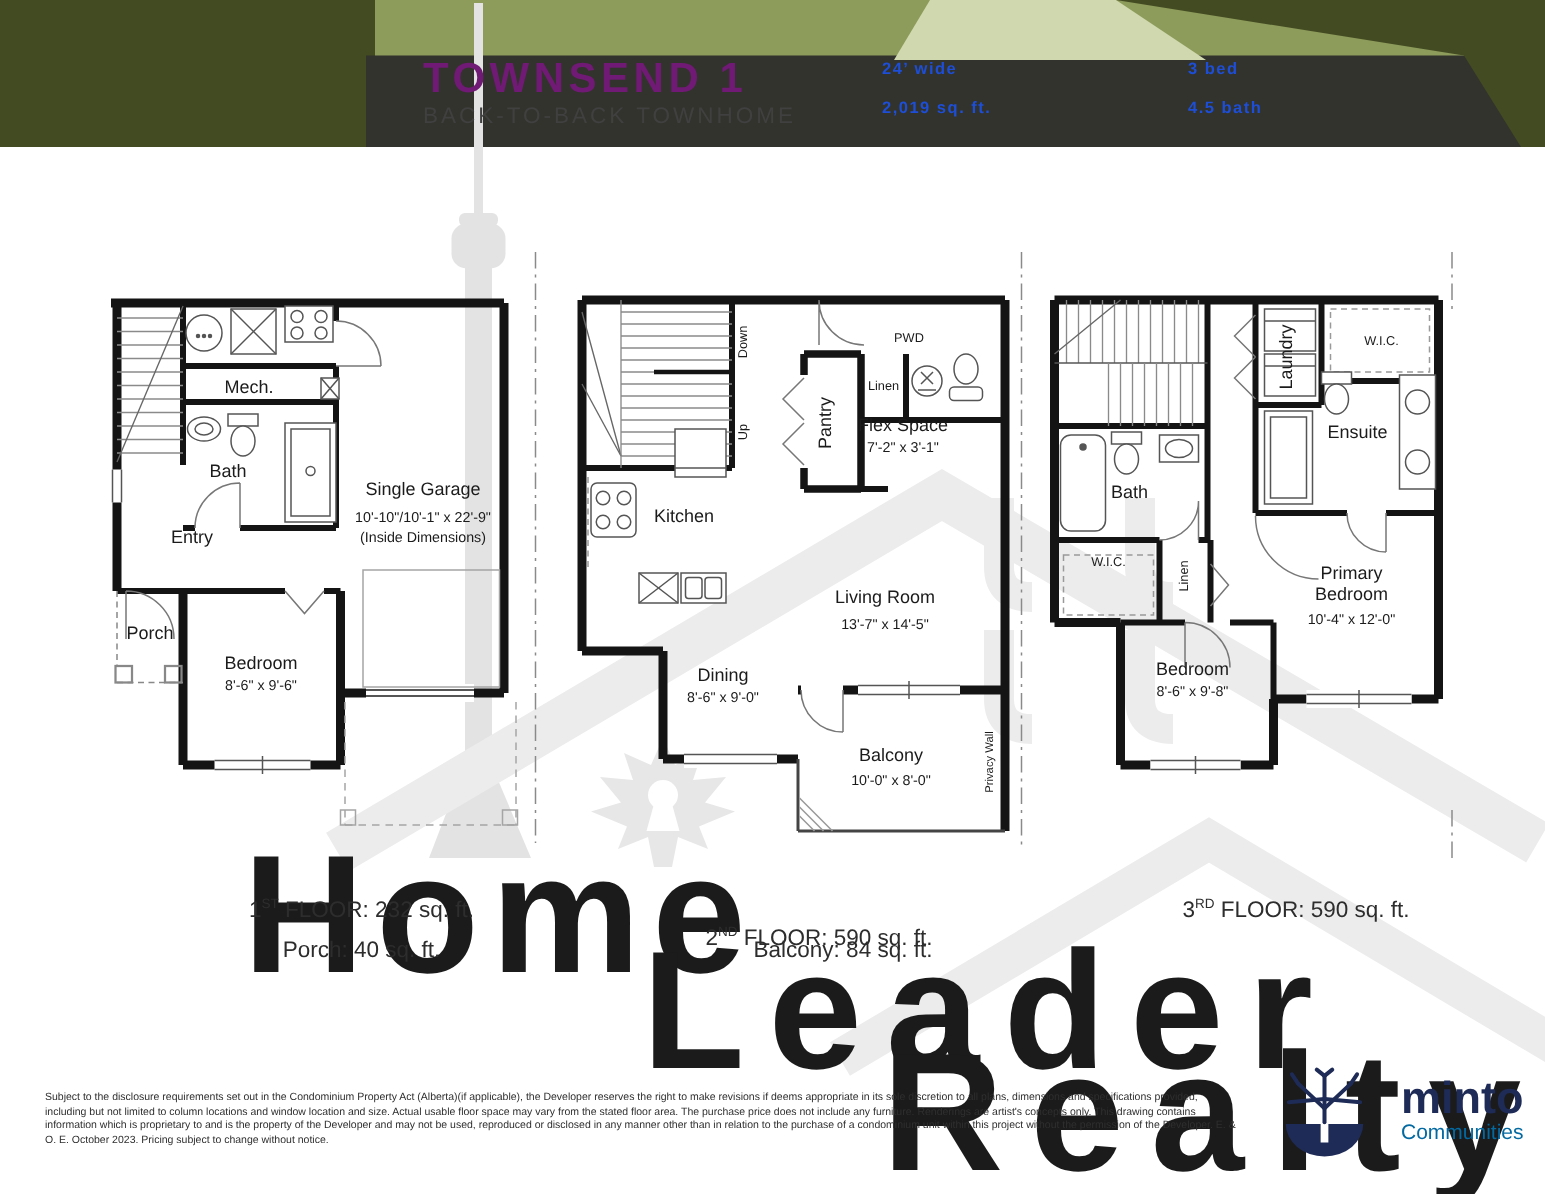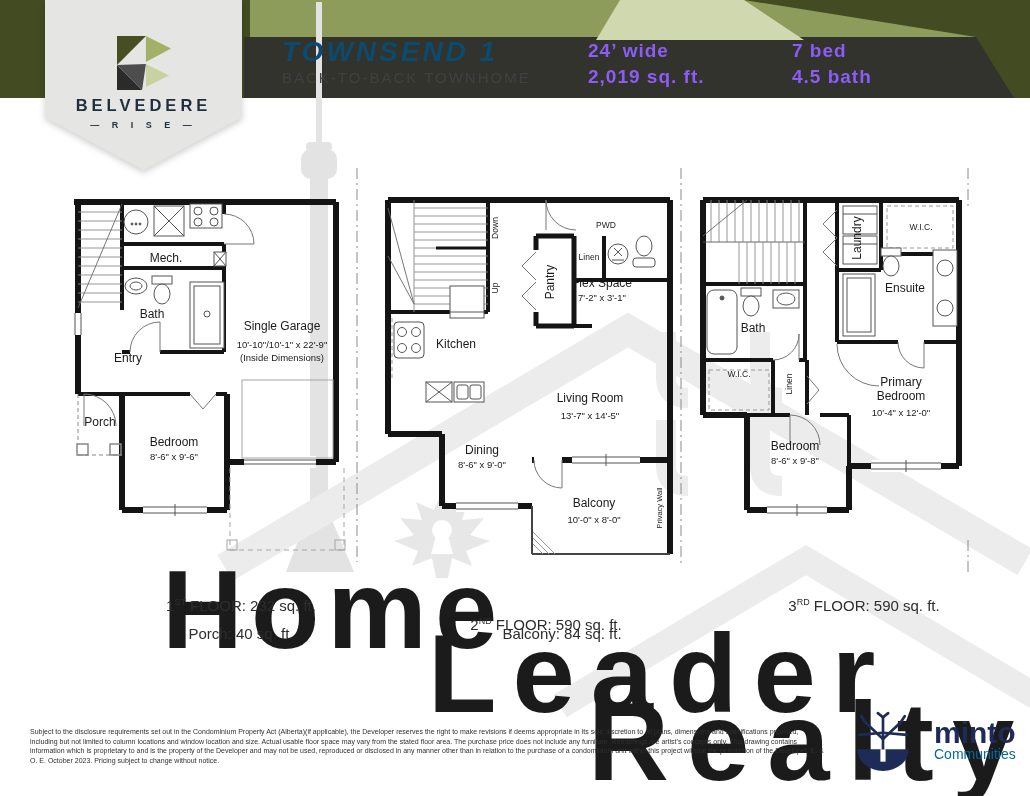--- a/index.html
+++ b/index.html
@@ -1,22 +1,22 @@
 <!DOCTYPE html>
 <html><head>
 <meta charset="utf-8">
 <style>
   html,body{margin:0;padding:0;background:#ffffff;}
   .page{position:relative;width:1030px;height:796px;background:#ffffff;overflow:hidden;
         font-family:"Liberation Sans", sans-serif;}
   .abs{position:absolute;}
   
-  .h-title{left:282px;top:36px;font-size:28px;font-weight:700;letter-spacing:3px;color:#0c4a6e;z-index:4;font-style:italic;}
+  .h-title{left:282px;top:36px;font-size:28px;font-weight:700;letter-spacing:3px;color:#701a75;z-index:4;}
   .h-sub{left:282px;top:69px;font-size:15px;font-weight:500;letter-spacing:2px;color:#404040;z-index:4;}
-  .h-spec{font-size:19px;font-weight:700;letter-spacing:1px;color:#8b5cf6;z-index:4;}
+  .h-spec{font-size:11px;font-weight:700;letter-spacing:1px;color:#1d4ed8;z-index:4;}
   
   .badge-wrap{left:45px;top:0;z-index:6;filter:drop-shadow(0 3px 3px rgba(0,0,0,0.18));}
   .badge{width:197px;height:170px;background:#e5e6e3;
          clip-path:polygon(0 0,100% 0,100% 69%,50% 100%,0 69%);position:relative;}
   .badge .bmark{position:absolute;left:50%;top:36px;transform:translateX(-50%);}
   .badge .bname{position:absolute;left:0;right:0;top:96px;text-align:center;
         font-size:16.5px;font-weight:700;letter-spacing:4px;color:#1f2e3d;}
   .badge .brise{position:absolute;left:0;right:0;top:120px;text-align:center;
         font-size:9px;font-weight:600;letter-spacing:5px;color:#1f2e3d;}
   
@@ -86,36 +86,23 @@
       <line x1="681" y1="168" x2="681" y2="565"></line>
       <line x1="968" y1="168" x2="968" y2="210"></line>
       <line x1="968" y1="540" x2="968" y2="575"></line>
     </g>
   </svg>
 
   <div class="abs h-title">TOWNSEND 1</div>
   <div class="abs h-sub">BACK-TO-BACK TOWNHOME</div>
   <div class="abs h-spec" style="left:588px;top:40px">24’ wide</div>
   <div class="abs h-spec" style="left:588px;top:66px">2,019 sq. ft.</div>
-  <div class="abs h-spec" style="left:792px;top:40px">7 bed</div>
+  <div class="abs h-spec" style="left:792px;top:40px">3 bed</div>
   <div class="abs h-spec" style="left:792px;top:66px">4.5 bath</div>
 
-  <div class="abs badge-wrap">
-    <div class="badge">
-      <svg class="bmark" width="54" height="54" viewBox="0 0 56 56">
-        <polygon points="0,0 30,0 0,30" fill="#474f22"></polygon>
-        <polygon points="0,30 0,56 26,56" fill="#2b2b2b"></polygon>
-        <polygon points="0,30 30,29 26,56" fill="#4d4d4d"></polygon>
-        <polygon points="30,0 56,13 30,27" fill="#a3b168"></polygon>
-        <polygon points="30,29 54,41 30,53" fill="#c8d2a0"></polygon>
-      </svg>
-      <div class="bname">BELVEDERE</div>
-      <div class="brise">— R I S E —</div>
-    </div>
-  </div>
 
   <svg class="abs plan" style="left:64px;top:192px" width="282" height="372" viewBox="0 0 282 372">
     <g stroke="#141414" stroke-width="6" fill="none">
       <path d="M10,10 H272 M272,10 V270 M272,270 H252 M180,270 H163 M163,202 V318 M163,318 H58 M58,318 V202 M14,202 V10"></path>
     </g>
     <g stroke="#141414" stroke-width="4" fill="none">
       <path d="M58,10 V118 M58,52 H160 M160,10 V22 M160,52 V160 M58,76 H160 M58,160 H66 M96,160 H160 M14,202 H58 M58,202 H126 M152,202 H163"></path>
     </g>
 
     <g>

